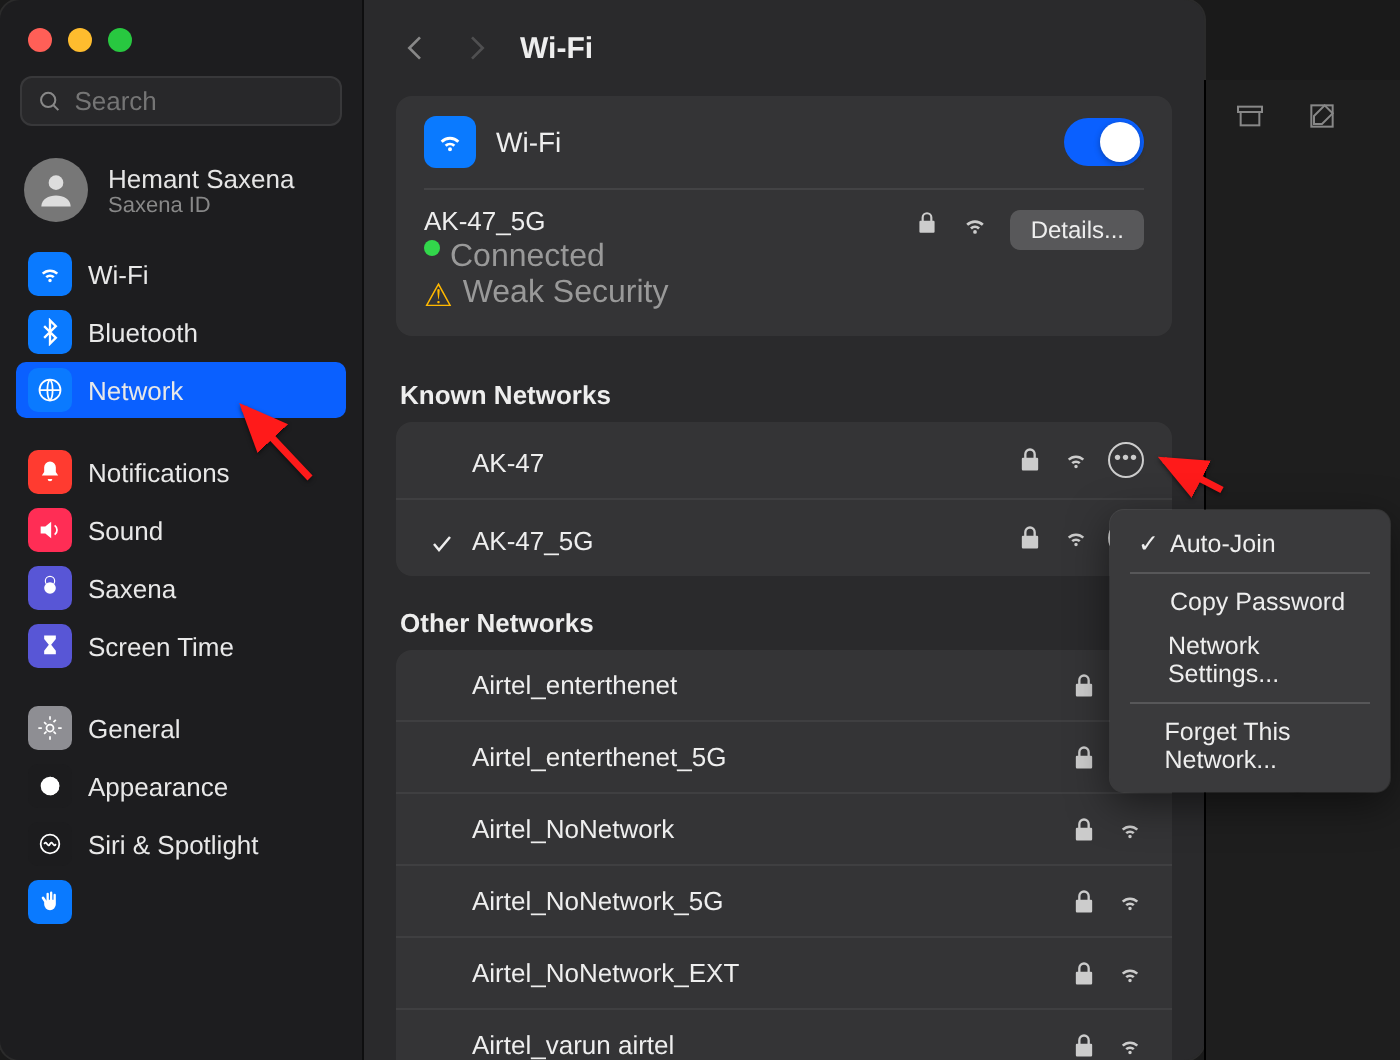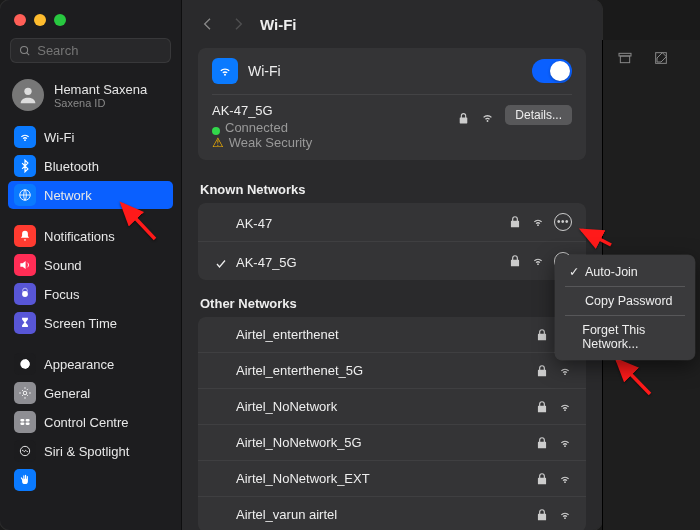--- a/index.html
+++ b/index.html
@@ -34,23 +34,23 @@
 .hdr-title{font-size:15px;font-weight:600;color:#eee}
 .panel{margin:6px 16px;background:rgba(255,255,255,.05);border-radius:8px;padding:10px 14px}
 .panel-row1{display:flex;align-items:center;padding-bottom:10px;border-bottom:1px solid rgba(255,255,255,.08);margin-bottom:8px}
 .wifi-badge{width:26px;height:26px;background:#0a7aff;border-radius:6px;display:flex;align-items:center;justify-content:center;margin-right:10px}
 .wifi-badge svg{width:16px;height:16px;fill:#fff}
 .switch{width:40px;height:24px;background:#0a60ff;border-radius:12px;position:relative;margin-left:auto}
 .switch::after{content:'';position:absolute;right:2px;top:2px;width:20px;height:20px;background:#fff;border-radius:50%;box-shadow:0 1px 3px rgba(0,0,0,.3)}
 .net-current{display:flex;align-items:flex-start}
 .net-info{flex:1}
 .net-name{font-size:13px;color:#eee;margin-bottom:2px}
-.net-status{font-size:13px;color:#999;display:flex;align-items:flex-end;gap:5px}
+.net-status{font-size:16px;color:#999;display:flex;align-items:flex-start;gap:5px}
 .dot-green{width:8px;height:8px;background:#32d74b;border-radius:50%}
-.net-actions{display:flex;align-items:flex-end;gap:10px;margin-top:2px}
+.net-actions{display:flex;align-items:flex-start;gap:10px;margin-top:2px}
 .btn-details{background:rgba(255,255,255,.18);border:none;color:#eee;font-size:12px;padding:3px 10px;border-radius:5px;cursor:pointer}
 .sec-title{font-size:13px;font-weight:600;color:#eee;margin:16px 18px 6px}
 .net-list{margin:0 16px;background:rgba(255,255,255,.05);border-radius:8px}
 .net-item{display:flex;align-items:flex-end;padding:10px 14px;border-bottom:1px solid rgba(255,255,255,.06)}
 .net-item:last-child{border-bottom:none}
 .check-slot{width:18px;display:flex;justify-content:center}
 .check-slot svg{width:12px;height:12px;stroke:#eee;stroke-width:2.5;fill:none}
 .net-item-name{font-size:13px;color:#eee;margin-left:6px;flex:1}
 .net-icons{display:flex;align-items:center;gap:9px}
 .net-icons svg{width:14px;height:14px;fill:#ccc}
@@ -138,59 +138,48 @@
           </div>
           <div class="sb-label">Sound</div>
         </div>
         <div class="sb-item">
           <div class="sb-ic" style="background:#5856d6">
             <svg viewBox="0 0 24 24">
               <circle cx="12" cy="12" r="5"></circle>
               <path d="M12 2a4 4 0 014 4 4 4 0 01-4 4 4 4 0 01-4-4 4 4 0 014-4z" fill="none" stroke="#fff"></path>
             </svg>
           </div>
-          <div class="sb-label">Focus</div>
+          <div class="sb-label">Saxena</div>
         </div>
         <div class="sb-item">
           <div class="sb-ic" style="background:#5856d6">
             <svg viewBox="0 0 24 24">
               <path d="M7 3h10v3l-4 5 4 5v3H7v-3l4-5-4-5z"></path>
             </svg>
           </div>
           <div class="sb-label">Screen Time</div>
         </div>
         <div class="sb-gap"></div>
+        <div class="sb-item">
+          <div class="sb-ic" style="background:#8e8e93">
+            <svg viewBox="0 0 24 24">
+              <circle cx="12" cy="12" r="3" fill="none" stroke="#fff" stroke-width="1.5"></circle>
+              <path d="M12 2v3m0 14v3m10-10h-3M5 12H2m15-7l-2 2M9 15l-2 2m10 0l-2-2M9 9L7 7" stroke="#fff" stroke-width="1.5"></path>
+            </svg>
+          </div>
+          <div class="sb-label">General</div>
+        </div>
         <div class="sb-item">
           <div class="sb-ic" style="background:#1c1c1e">
             <svg viewBox="0 0 24 24">
               <circle cx="12" cy="12" r="8"></circle>
               <path d="M12 4a8 8 0 010 16z" fill="#fff"></path>
             </svg>
           </div>
           <div class="sb-label">Appearance</div>
-        </div>
-        <div class="sb-item">
-          <div class="sb-ic" style="background:#8e8e93">
-            <svg viewBox="0 0 24 24">
-              <circle cx="12" cy="12" r="3" fill="none" stroke="#fff" stroke-width="1.5"></circle>
-              <path d="M12 2v3m0 14v3m10-10h-3M5 12H2m15-7l-2 2M9 15l-2 2m10 0l-2-2M9 9L7 7" stroke="#fff" stroke-width="1.5"></path>
-            </svg>
-          </div>
-          <div class="sb-label">General</div>
-        </div>
-        <div class="sb-item">
-          <div class="sb-ic" style="background:#8e8e93">
-            <svg viewBox="0 0 24 24">
-              <rect x="4" y="7" width="7" height="4" rx="2"></rect>
-              <rect x="13" y="7" width="7" height="4" rx="2"></rect>
-              <rect x="4" y="13" width="7" height="4" rx="2"></rect>
-              <rect x="13" y="13" width="7" height="4" rx="2"></rect>
-            </svg>
-          </div>
-          <div class="sb-label">Control Centre</div>
         </div>
         <div class="sb-item">
           <div class="sb-ic" style="background:#1c1c1e">
             <svg viewBox="0 0 24 24">
               <circle cx="12" cy="12" r="8" fill="none" stroke="#fff" stroke-width="1.5"></circle>
               <path d="M7 12c2-4 3 4 5 0s3 4 5 0" fill="none" stroke="#fff" stroke-width="1.5"></path>
             </svg>
           </div>
           <div class="sb-label">Siri &amp; Spotlight</div>
         </div>
@@ -381,20 +370,24 @@
 
 <div class="ctx-menu">
   <div class="ctx-item">
       <span class="ctx-chk">✓</span>
       <span>Auto-Join</span>
     </div>
   <div class="ctx-sep"></div>
   <div class="ctx-item">
       <span class="ctx-chk"></span>
       <span>Copy Password</span>
+    </div>
+  <div class="ctx-item">
+      <span class="ctx-chk"></span>
+      <span>Network Settings...</span>
     </div>
   <div class="ctx-sep"></div>
   <div class="ctx-item">
       <span class="ctx-chk"></span>
       <span>Forget This Network...</span>
     </div>
 </div>
 
 <div class="arrow" style="left:112px;top:196px"><svg width="50" height="50">
       <defs>

